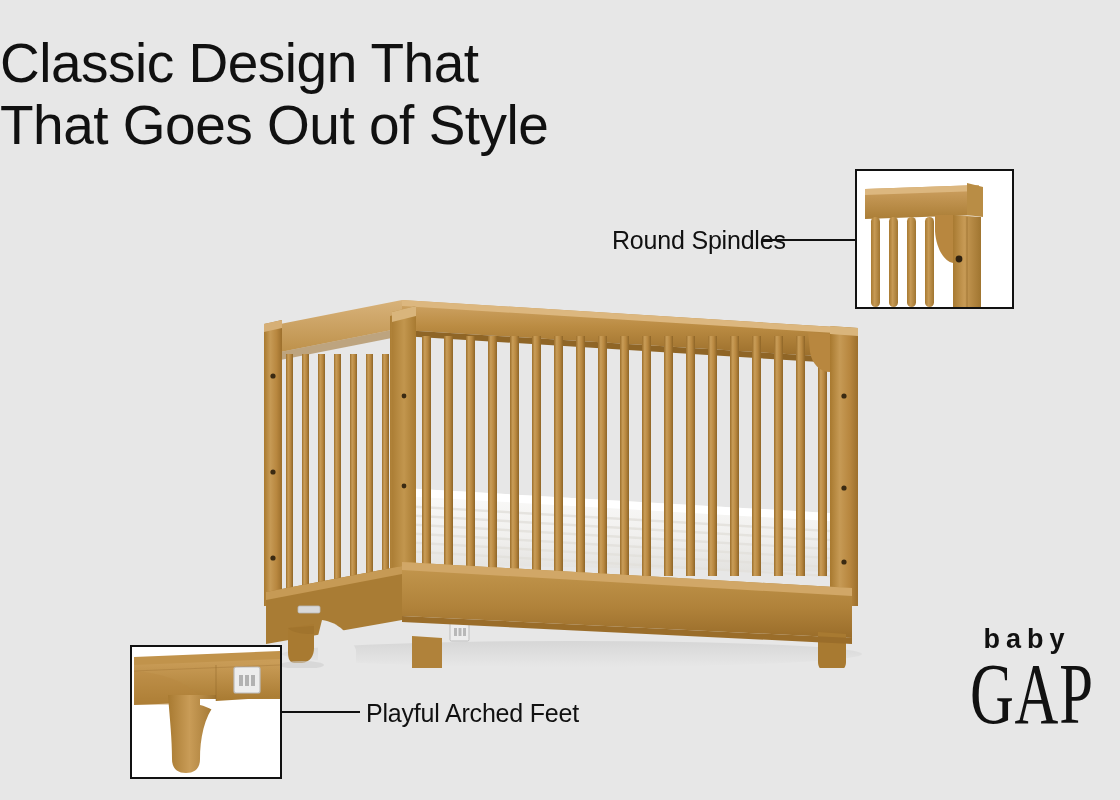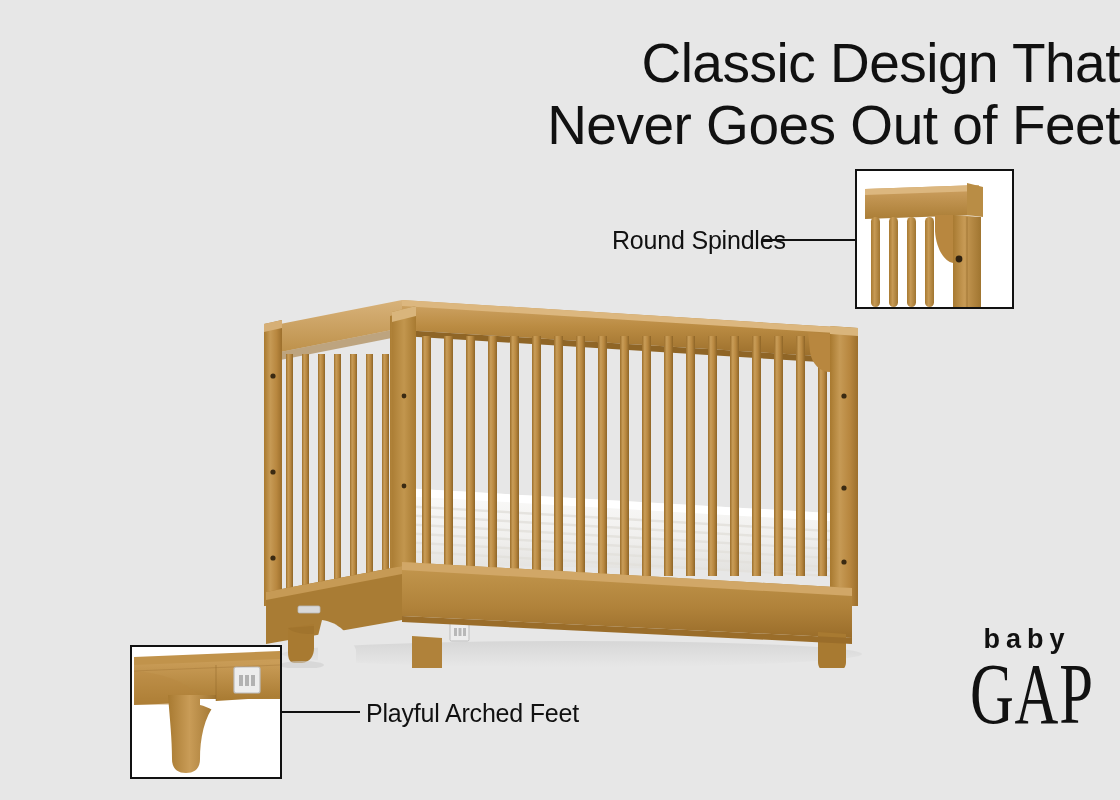--- a/index.html
+++ b/index.html
@@ -8,21 +8,21 @@
     background:#e7e7e7;
     font-family:"Liberation Sans", sans-serif;
     overflow:hidden;
     position:relative;
   }
   .stage{position:absolute;inset:0;}
 
   
   .headline{
     position:absolute;left:0;right:0;top:32px;
-    text-align:right;
+    text-align:left;
     color:#111111;
     font-size:55px;
     line-height:62px;
     font-weight:400;
     letter-spacing:-0.5px;
   }
   .headline .hl-line{display:block;}
 
   
   .callout-label{
@@ -83,21 +83,21 @@
     margin-top:2px;
   }
 </style>
 </head>
 <body>
 
 <div class="stage">
 
   <div class="headline">
     <span class="hl-line">Classic Design That</span>
-    <span class="hl-line">Never Goes Out of Feet</span>
+    <span class="hl-line">That Goes Out of Style</span>
   </div>
 
   <div id="crib-figure">
     <svg viewBox="0 0 620 392" xmlns="http://www.w3.org/2000/svg" role="img">
       <defs>
         <linearGradient id="woodV" x1="0" y1="0" x2="1" y2="0">
           <stop offset="0%" stop-color="#a8792f"></stop>
           <stop offset="35%" stop-color="#c69a55"></stop>
           <stop offset="70%" stop-color="#b8873f"></stop>
           <stop offset="100%" stop-color="#9c6f2c"></stop>

